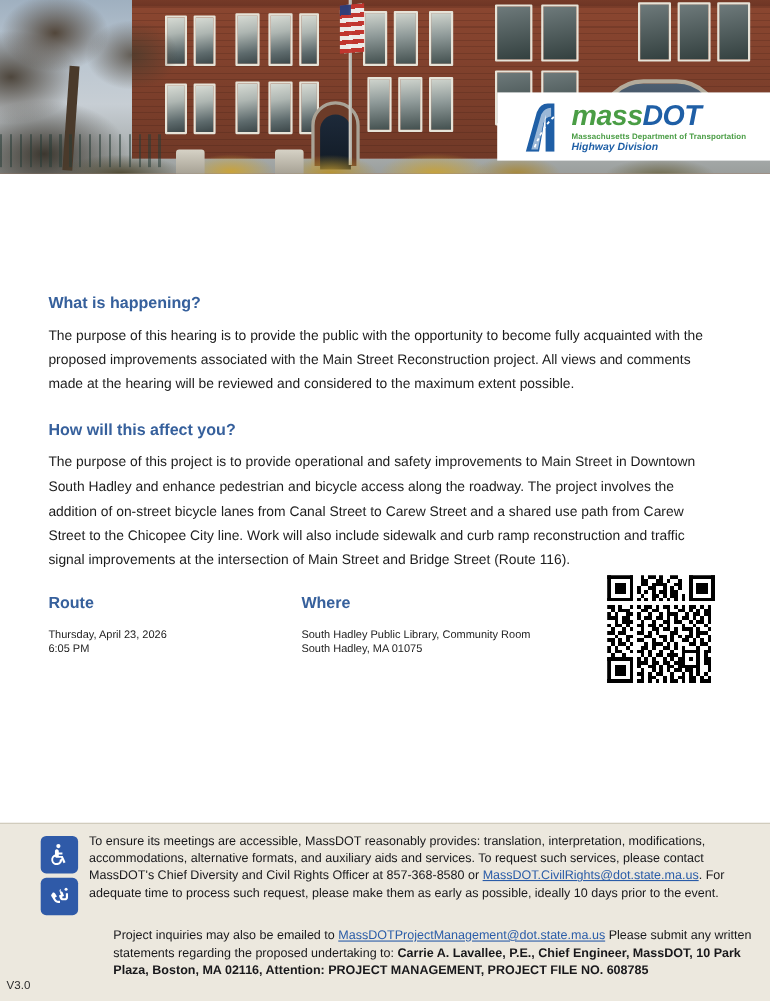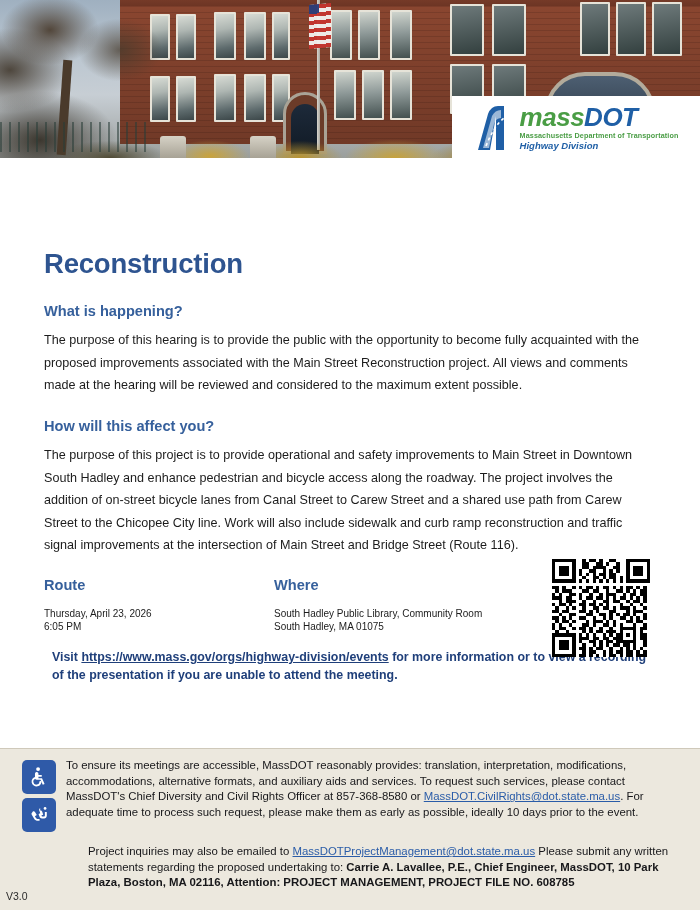--- a/index.html
+++ b/index.html
@@ -101,21 +101,21 @@
     position: absolute; bottom: 0; width: 26px; height: 22px;
     background: linear-gradient(180deg,#d6d2c6,#a7a295);
     border-radius: 3px 3px 0 0;
   }
   .fence {
     position: absolute; left: 0; bottom: 6px; width: 150px; height: 30px;
     background: repeating-linear-gradient(90deg, rgba(40,60,55,.55) 0 2px, transparent 2px 9px);
   }
 
   .logo-box {
-    position: absolute; right: 0; bottom: 0;
+    position: absolute; right: 0; bottom: 12px;
     width: 248px; height: 62px;
     background: #ffffff;
     display: flex; align-items: center; justify-content: center;
   }
   .logo-inner { display: flex; align-items: center; gap: 2px; }
   .logo-mark { width: 44px; height: 46px; flex: none; }
   .logo-txt { line-height: 1; }
   .logo-word {
     font-size: 26px; font-weight: 700; font-style: italic;
     letter-spacing: -0.5px; white-space: nowrap;
@@ -186,21 +186,21 @@
   }
   .visit a { color: #1f3f7a; text-decoration: underline; }
 
   
   .footer {
     position: absolute;
     left: 0; bottom: 0;
     width: 700px; height: 162px;
     background: #ece8de;
     border-top: 1px solid #cfc9ba;
-    padding: 9px 14px 0 22px;
+    padding: 9px 14px 0 37px;
   }
   .foot-row { display: flex; gap: 10px; }
   .icon-col { display: flex; flex-direction: column; gap: 4px; padding-top: 2px; }
   .a11y-icon {
     width: 34px; height: 34px;
     background: #2f5aa8;
     border-radius: 5px;
     display: flex; align-items: center; justify-content: center;
   }
   .foot-text {
@@ -285,21 +285,20 @@
       </div>
     </div>
   </div>
 </div>
 
 <div class="sheet">
 
   <h1 class="doc-title">
     <br>
     <br>
-    <span>Reconstruction</span>
   </h1>
 
   <h2 class="section-h">What is happening?</h2>
   <p class="para">The purpose of this hearing is to provide the public with the opportunity to become fully acquainted with the proposed improvements associated with the Main Street Reconstruction project. All views and comments made at the hearing will be reviewed and considered to the maximum extent possible.</p>
 
   <h2 class="section-h">How will this affect you?</h2>
   <p class="para">The purpose of this project is to provide operational and safety improvements to Main Street in Downtown South Hadley and enhance pedestrian and bicycle access along the roadway. The project involves the addition of on-street bicycle lanes from Canal Street to Carew Street and a shared use path from Carew Street to the Chicopee City line. Work will also include sidewalk and curb ramp reconstruction and traffic signal improvements at the intersection of Main Street and Bridge Street (Route 116).</p>
 
   <div class="when-where">
     <div class="col-when">
@@ -544,21 +543,20 @@
           <rect x="11" y="28" width="1" height="1"></rect>
         <rect x="13" y="28" width="1" height="1"></rect>
           <rect x="17" y="28" width="2" height="1"></rect>
         <rect x="20" y="28" width="1" height="1"></rect>
           <rect x="22" y="28" width="2" height="1"></rect>
         <rect x="26" y="28" width="2" height="1"></rect>
       </g>
     </svg>
   </div>
 
-  <p class="visit"><span>Visit </span><a href="#">https://www.mass.gov/orgs/highway-division/events</a><span> for more information or to view a recording of the presentation if you are unable to attend the meeting.</span></p>
 </div>
 
 <div class="footer">
   <div class="foot-row">
     <div class="icon-col">
       <div class="a11y-icon">
         <svg width="22" height="22" viewBox="0 0 24 24" fill="#ffffff">
           <circle cx="11" cy="3.4" r="2.1"></circle>
           <path d="M9.2 6.6 c-1 0.2 -1.6 1 -1.6 2 l0 4.6 c0 1 0.8 1.8 1.8 1.8 l4.3 0 l2.4 5.4 l2 -0.9 l-2.8 -6.2 l-3.9 0 l0 -1.6 l3.6 0 l0 -2 l-3.6 0 l0 -1.1 c0 -1.1 -0.9 -2.2 -2.2 -2z"></path>
           <path d="M14.6 15.8 a5.4 5.4 0 1 1 -6.2 -4.2 l0 2.2 a3.3 3.3 0 1 0 4 3.1 z"></path>

